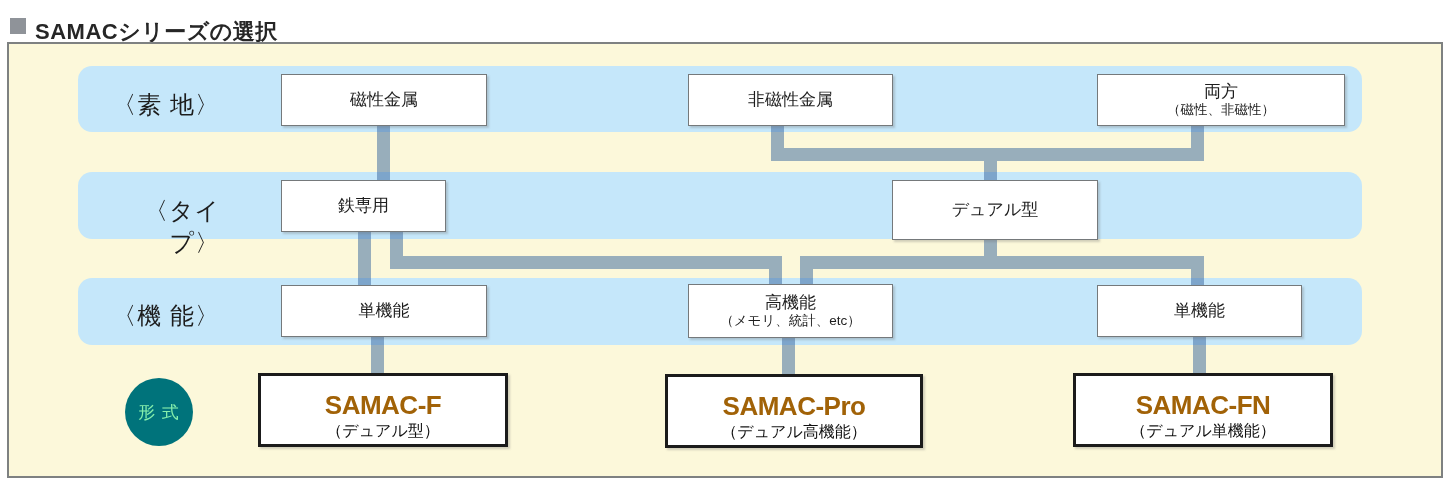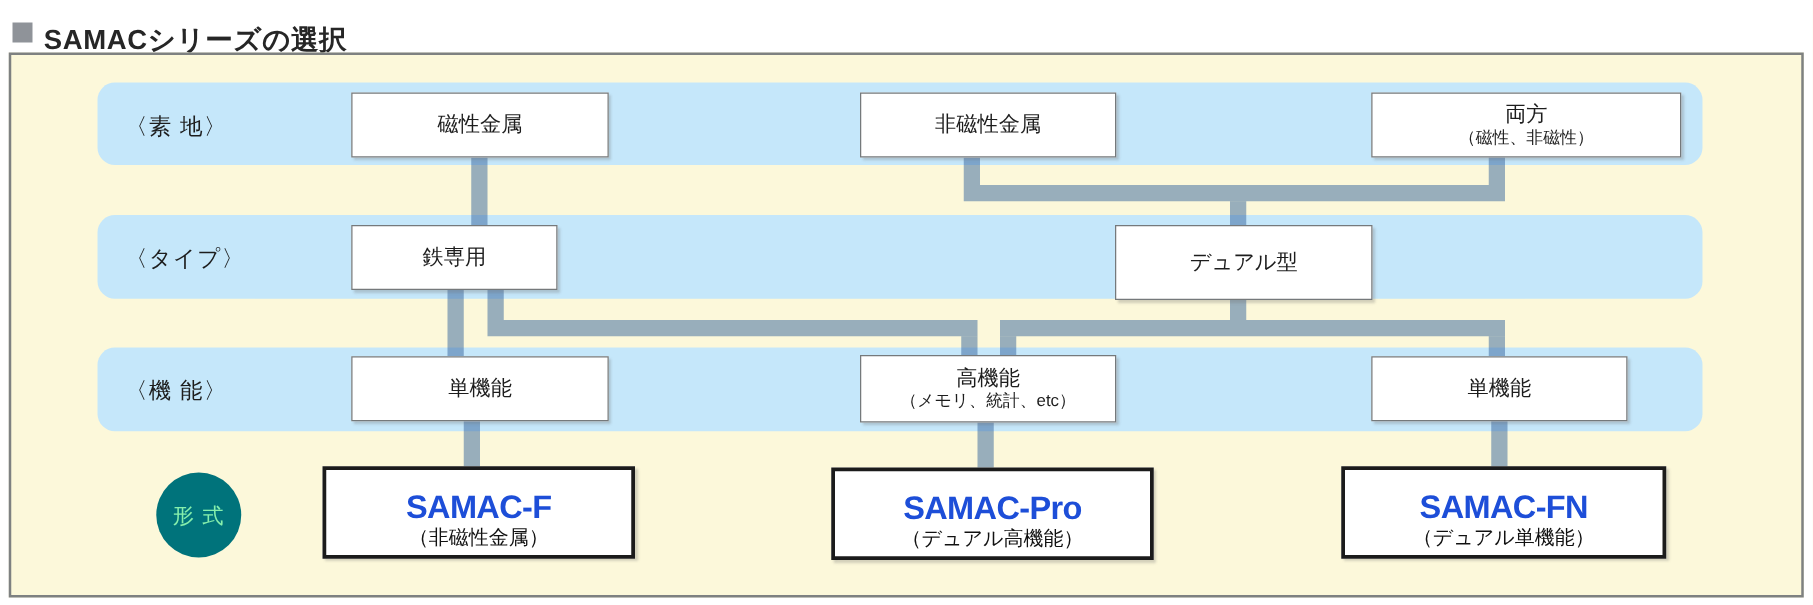--- a/index.html
+++ b/index.html
@@ -4,36 +4,36 @@
 <style>
   html,body{margin:0;padding:0;background:#ffffff;}
   .page{position:relative;width:1450px;height:484px;background:#ffffff;overflow:hidden;
         font-family:"Liberation Sans","DejaVu Sans",sans-serif;color:#1d1d1d;}
   .section-title{position:absolute;left:10px;top:5px;display:flex;align-items:center;gap:9px;}
   .bullet{display:inline-block;width:16px;height:16px;background:#8F9399;}
   .title-text{font-size:22px;font-weight:bold;color:#262626;letter-spacing:0.5px;margin-top:12px;}
   .panel{position:absolute;left:7px;top:42px;width:1436px;height:436px;
          box-sizing:border-box;background:#FCF8DA;border:2px solid #7E8181;}
   .band{position:absolute;left:78px;width:1284px;background:#C5E7FA;border-radius:14px;}
-  .row-label{position:absolute;left:100px;width:120px;text-align:left;
-             font-size:18px;color:#1d1d1d;letter-spacing:1px;}
+  .row-label{position:absolute;left:100px;width:120px;text-align:right;
+             font-size:24px;color:#1d1d1d;letter-spacing:1px;}
   .line{position:absolute;background:rgba(59,106,160,0.52);}
   .wbox{position:absolute;box-sizing:border-box;background:#ffffff;border:1px solid #75797B;
         display:flex;flex-direction:column;align-items:center;justify-content:center;
         box-shadow:2px 2px 2px rgba(110,110,110,0.30);}
   .wbox .l1{font-size:17px;line-height:1.2;}
   .wbox .l2{font-size:13.5px;line-height:1.2;}
   .wbox .l2:empty{display:none;}
   .badge{position:absolute;left:125px;top:378px;width:68px;height:68px;border-radius:50%;
          background:#00737B;color:#86efac;font-size:17px;display:flex;align-items:center;
          justify-content:center;letter-spacing:1px;}
   .model{position:absolute;box-sizing:border-box;background:#ffffff;border:3px solid #1b1b1b;
          display:flex;flex-direction:column;align-items:center;justify-content:center;
          box-shadow:2px 2px 2px rgba(110,110,110,0.30);}
-  .model .name{font-size:26px;font-weight:bold;letter-spacing:-0.5px;line-height:1.15;color:#1d4ed8;margin-top:12px;}
+  .model .name{font-size:26px;font-weight:bold;letter-spacing:-0.5px;line-height:1.15;color:#a16207;margin-top:12px;}
   .model .desc{font-size:16px;line-height:1.2;color:#111;}
 </style>
 </head>
 <body>
 
 <div class="page">
 
   <div class="section-title">
     <span class="bullet"></span>
     <span class="title-text">SAMACシリーズの選択</span>
@@ -98,21 +98,21 @@
   </div>
   <div class="wbox" style="left:1097px;top:285px;width:205px;height:52px">
     <span class="l1">単機能</span>
 
   </div>
 
   <div class="badge">形 式</div>
 
   <div class="model" style="left:258px;top:373px;width:250px;height:74px">
     <span class="name">SAMAC-F</span>
-    <span class="desc">（非磁性金属）</span>
+    <span class="desc">（デュアル型）</span>
   </div>
   <div class="model" style="left:1073px;top:373px;width:260px;height:74px">
     <span class="name">SAMAC-FN</span>
     <span class="desc">（デュアル単機能）</span>
   </div>
   <div class="model" style="left:665px;top:374px;width:258px;height:74px">
     <span class="name">SAMAC-Pro</span>
     <span class="desc">（デュアル高機能）</span>
   </div>
 

